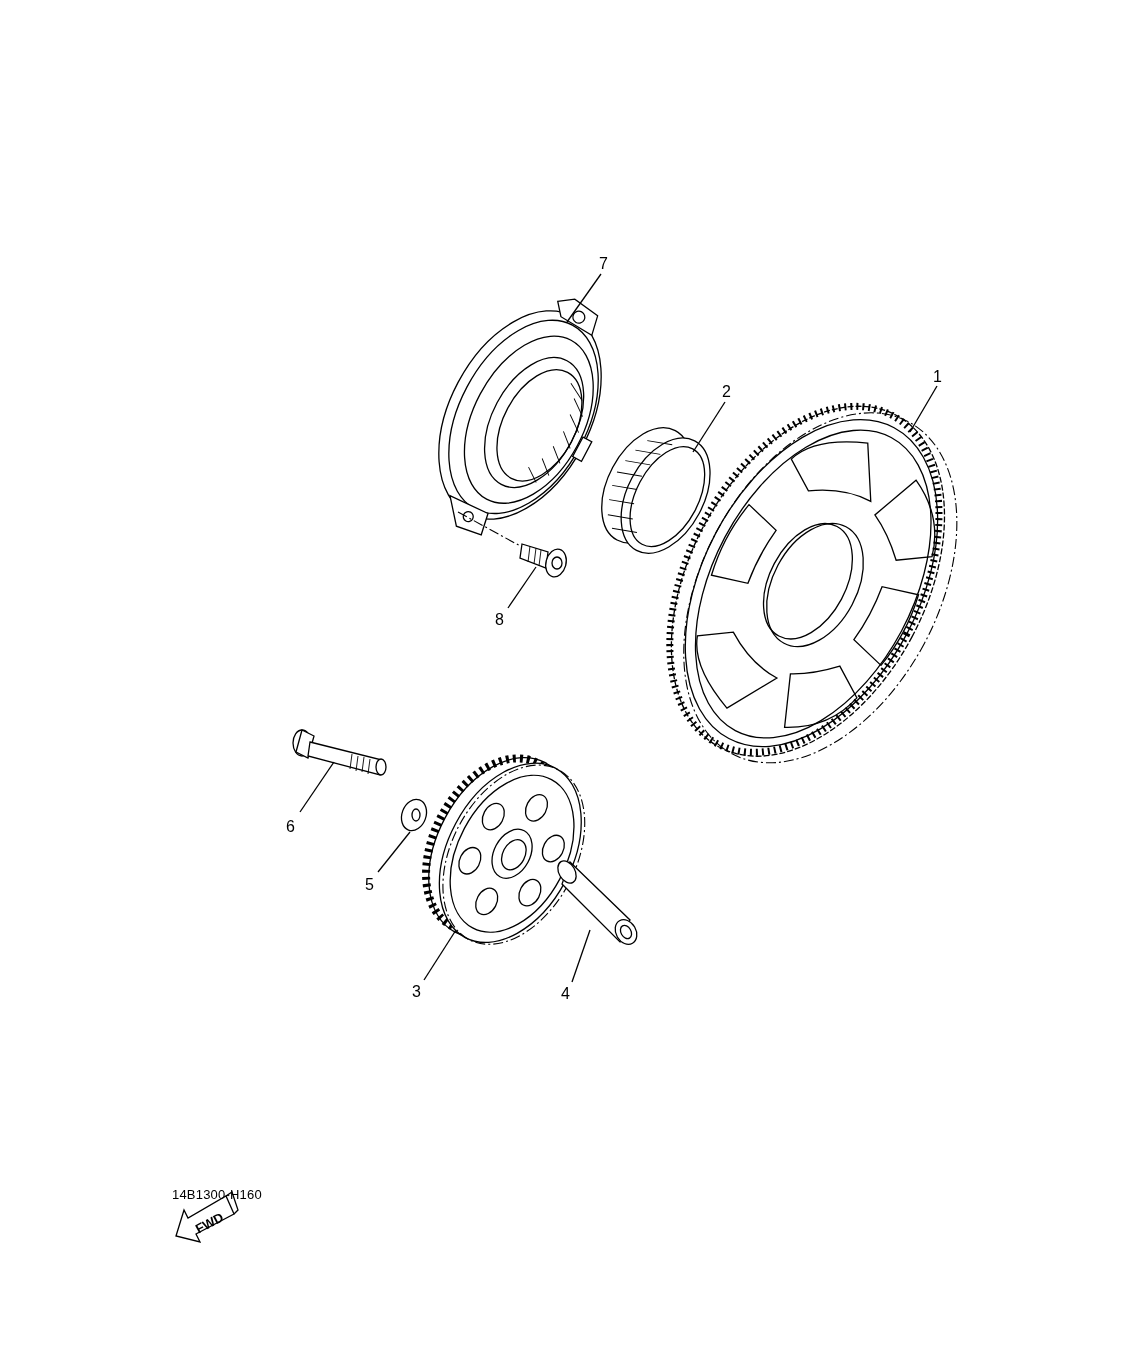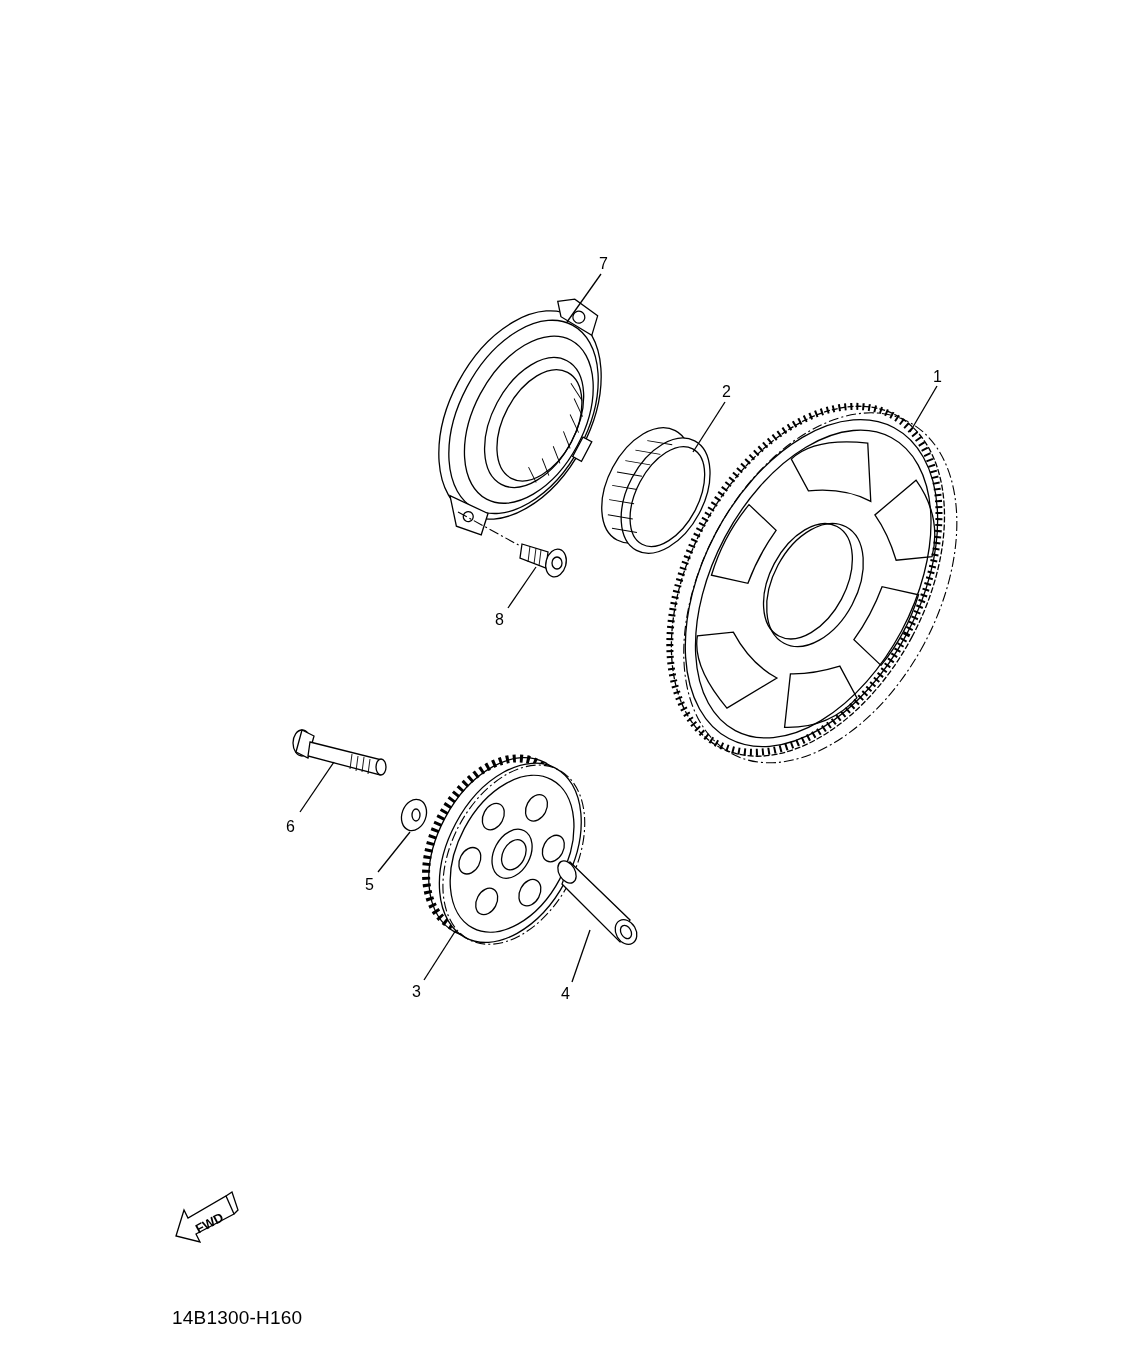--- a/index.html
+++ b/index.html
@@ -1,20 +1,20 @@
 <!DOCTYPE html>
 <html><head>
   <meta charset="utf-8">
   <style>
     html, body { margin: 0; padding: 0; background: #ffffff; }
     body { width: 1123px; height: 1351px; position: relative; overflow: hidden;
            font-family: "Liberation Sans", sans-serif; color: #000; }
     #diagram { position: absolute; left: 0; top: 0; width: 1123px; height: 1351px; }
     .lbl { position: absolute; font-size: 16px; line-height: 16px; color: #000; }
-    .code { position: absolute; left: 172px; top: 1307px; font-size: 19px; letter-spacing: 0.2px; }
+    .code { position: absolute; left: 172px; top: 1187px; font-size: 13px; letter-spacing: 0.2px; }
     svg .ln { fill: none; stroke: #000; stroke-width: 1.3; }
     svg .th { fill: none; stroke: #000; stroke-width: 0.9; }
     svg .ds { fill: none; stroke: #000; stroke-width: 1.1; stroke-dasharray: 10 3 2 3; }
     svg .wf { fill: #fff; stroke: #000; stroke-width: 1.3; }
   </style>
 </head>
 <body>
 
 <svg id="diagram" viewBox="0 0 1123 1351" xmlns="http://www.w3.org/2000/svg">
 

